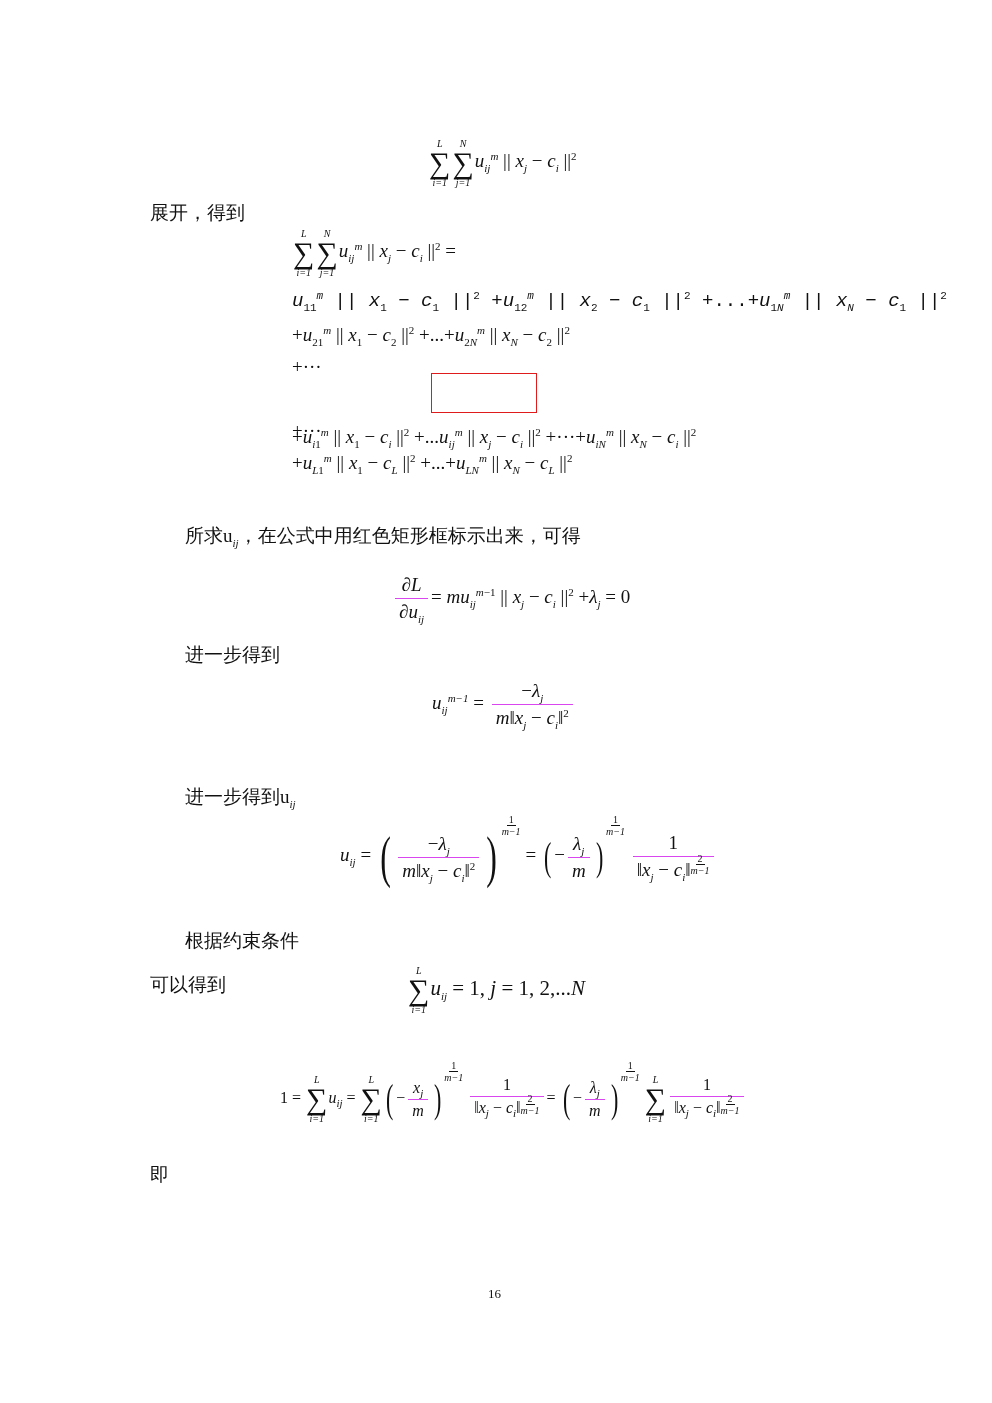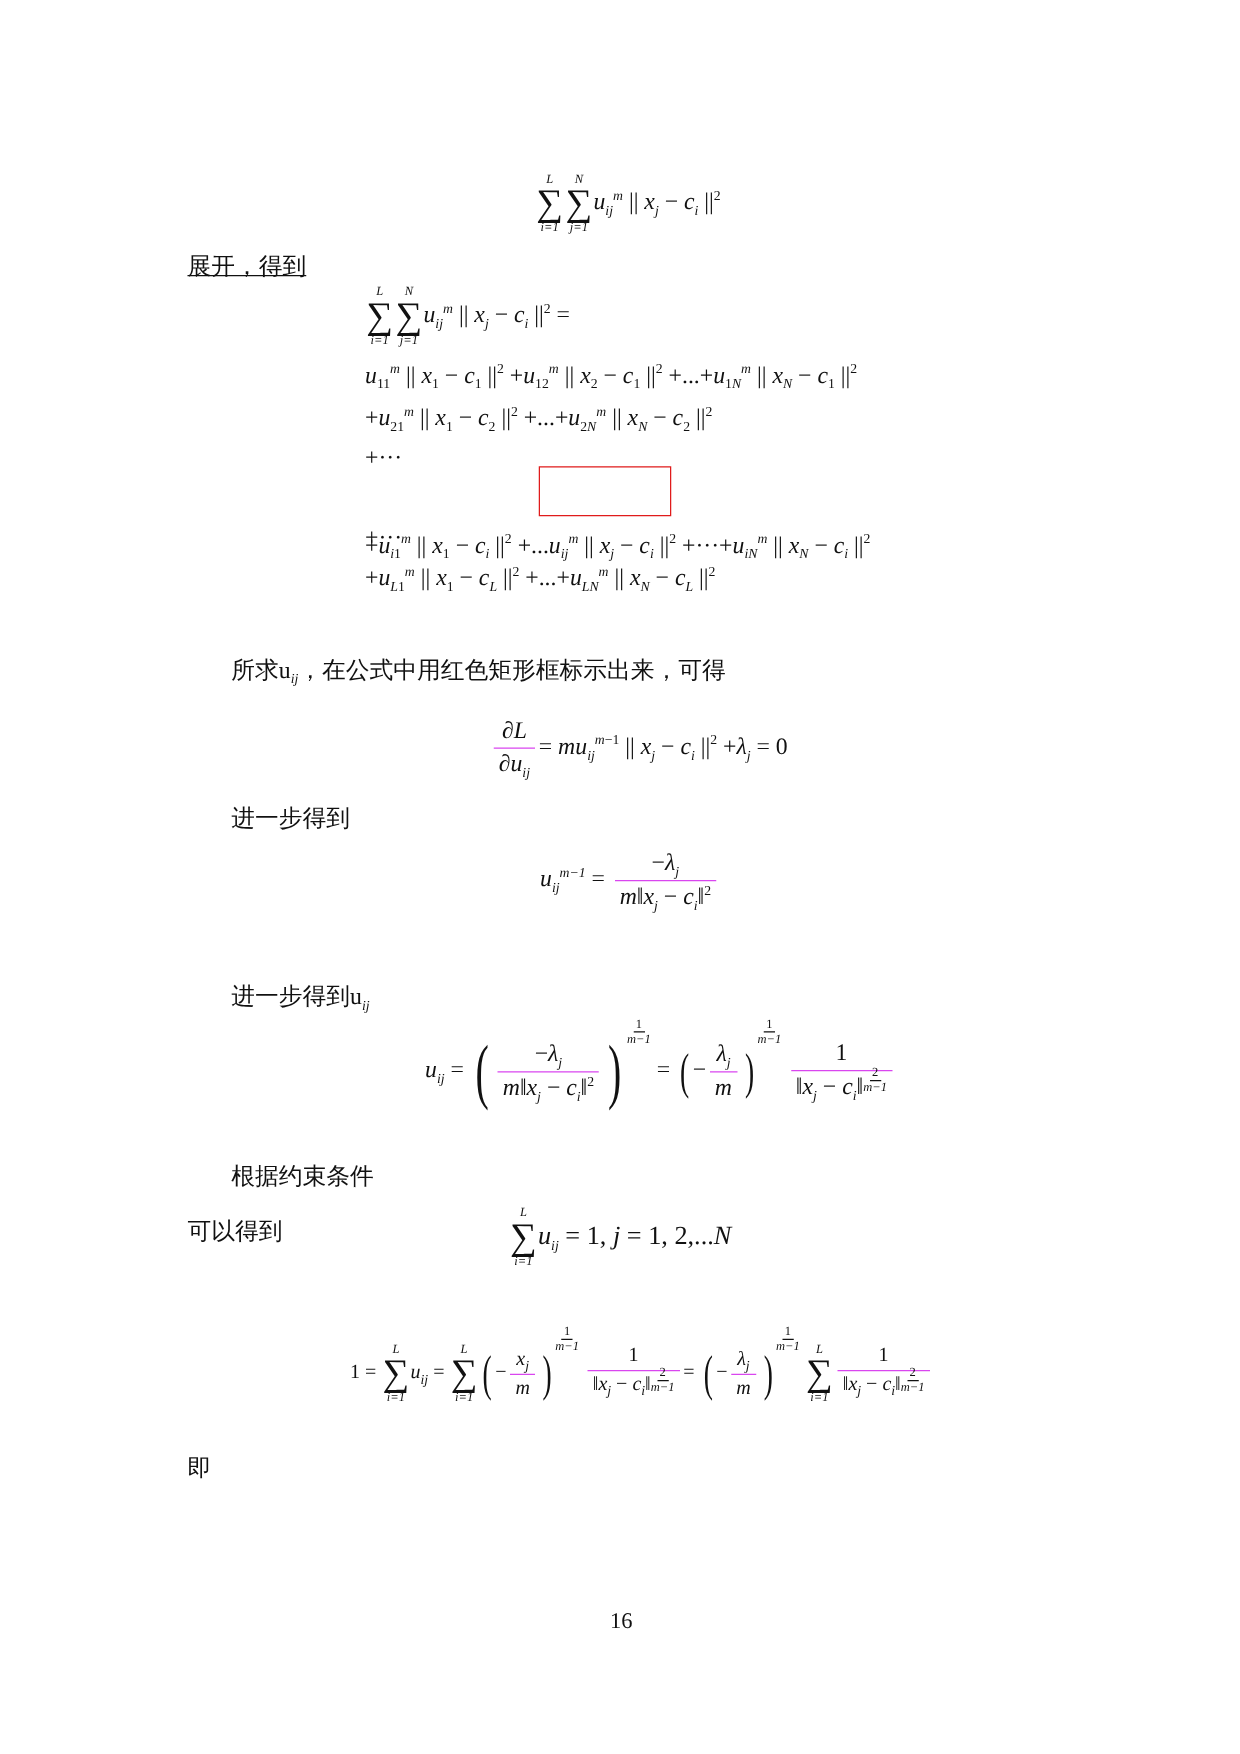--- a/index.html
+++ b/index.html
@@ -15,51 +15,51 @@
   .sum .sig { font-size:30px; line-height:28px; }
   .frac { display:inline-flex; flex-direction:column; align-items:center; vertical-align:middle; margin:0 3px; }
   .frac .num { padding:0 4px 2px; }
   .frac .den { border-top:1px solid #d946ef; padding:2px 4px 0; }
   .paren { font-size:58px; line-height:58px; vertical-align:middle; font-weight:100; transform:scaleX(0.55); display:inline-block; }
   .paren.sm { font-size:40px; line-height:40px; }
   .exp { display:inline-flex; flex-direction:column; align-items:center; font-size:10px; vertical-align:top; position:relative; top:-14px; }
   .exp .n { border-bottom:1px solid #111; padding:0 2px; line-height:11px; }
   .exp .d { line-height:11px; font-style:italic; }
   .redbox { position:absolute; border:1.5px solid #e01b1b; }
-  .pg { font-size:18px; font-family:"Liberation Serif","DejaVu Serif",serif; }
+  .pg { font-size:13px; font-family:"Liberation Serif","DejaVu Serif",serif; }
 </style>
 </head>
 <body>
 
 <div class="abs m" style="left:428px; top:138px;">
   <span class="sum">
       <span class="lim">L</span>
       <span class="sig">∑</span>
       <span class="lim">i=1</span>
     </span><span class="sum">
       <span class="lim">N</span>
       <span class="sig">∑</span>
       <span class="lim">j=1</span>
     </span><span class="i">u</span><sub class="i">ij</sub><sup class="i">m</sup> || <span class="i">x</span><sub class="i">j</sub> − <span class="i">c</span><sub class="i">i</sub> ||<sup>2</sup>
 </div>
 
-<div class="abs cn" style="left:150px; top:200px;text-decoration:underline;">展开，得到</div>
+<div class="abs cn" style="left:150px; top:200px;">展开，得到</div>
 
 <div class="abs m" style="left:292px; top:228px;">
   <span class="sum">
       <span class="lim">L</span>
       <span class="sig">∑</span>
       <span class="lim">i=1</span>
     </span><span class="sum">
       <span class="lim">N</span>
       <span class="sig">∑</span>
       <span class="lim">j=1</span>
     </span><span class="i">u</span><sub class="i">ij</sub><sup class="i">m</sup> || <span class="i">x</span><sub class="i">j</sub> − <span class="i">c</span><sub class="i">i</sub> ||<sup>2</sup> =
 </div>
-<div class="abs m" style="left:292px; top:290px;">
+<div class="abs m" style="left:292px; top:290px;font-family:Liberation Mono, monospace;">
   <span class="i">u</span><sub>11</sub><sup class="i">m</sup> || <span class="i">x</span><sub>1</sub> − <span class="i">c</span><sub>1</sub> ||<sup>2</sup> +<span class="i">u</span><sub>12</sub><sup class="i">m</sup> || <span class="i">x</span><sub>2</sub> − <span class="i">c</span><sub>1</sub> ||<sup>2</sup> +...+<span class="i">u</span><sub>1<span class="i">N</span></sub><sup class="i">m</sup> || <span class="i">x</span><sub class="i">N</sub> − <span class="i">c</span><sub>1</sub> ||<sup>2</sup>
 </div>
 <div class="abs m" style="left:292px; top:324px;">
   +<span class="i">u</span><sub>21</sub><sup class="i">m</sup> || <span class="i">x</span><sub>1</sub> − <span class="i">c</span><sub>2</sub> ||<sup>2</sup> +...+<span class="i">u</span><sub>2<span class="i">N</span></sub><sup class="i">m</sup> || <span class="i">x</span><sub class="i">N</sub> − <span class="i">c</span><sub>2</sub> ||<sup>2</sup>
 </div>
 <div class="abs m" style="left:292px; top:356px;">+···</div>
 <div class="abs m" style="left:292px; top:388px;margin-top:38px;">
   +<span class="i">u</span><sub class="i">i</sub><sub>1</sub><sup class="i">m</sup> || <span class="i">x</span><sub>1</sub> − <span class="i">c</span><sub class="i">i</sub> ||<sup>2</sup> +...<span class="i">u</span><sub class="i">ij</sub><sup class="i">m</sup> || <span class="i">x</span><sub class="i">j</sub> − <span class="i">c</span><sub class="i">i</sub> ||<sup>2</sup>&nbsp;+···+<span class="i">u</span><sub class="i">iN</sub><sup class="i">m</sup> || <span class="i">x</span><sub class="i">N</sub> − <span class="i">c</span><sub class="i">i</sub> ||<sup>2</sup>
 </div>
 <div class="redbox" style="left:431px; top:373px; width:104px; height:38px;"></div>

